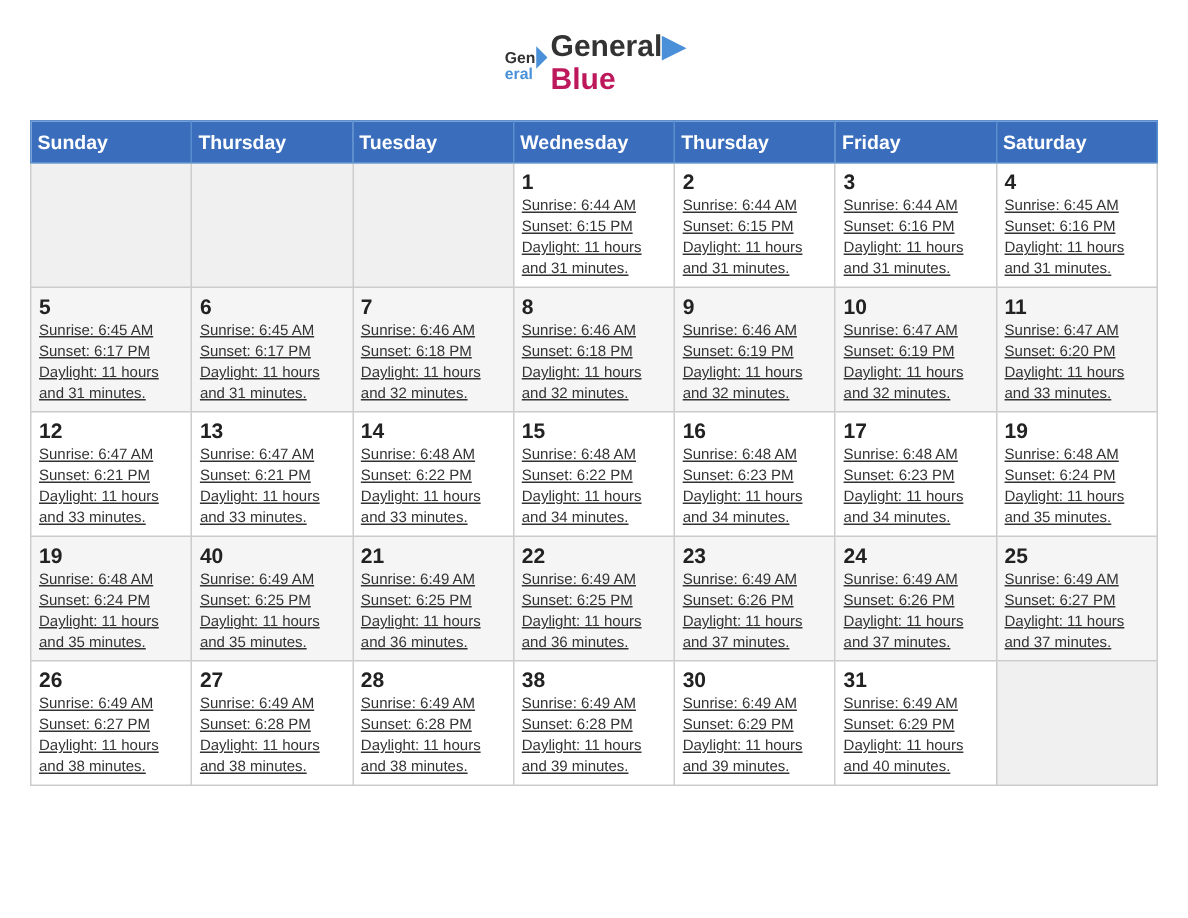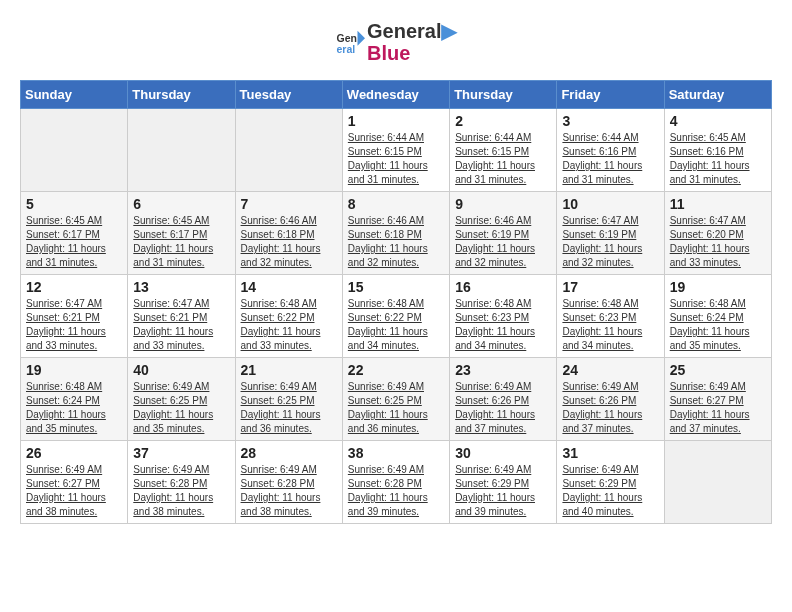--- a/index.html
+++ b/index.html
@@ -306,21 +306,21 @@
       </tr>
       <tr>
         <td>
           <div class="day-num">26</div>
           <div class="day-info" style="white-space: pre-line;">Sunrise: 6:49 AM
 Sunset: 6:27 PM
 Daylight: 11 hours
 and 38 minutes.</div>
         </td>
         <td>
-          <div class="day-num">37</div>
+          <div class="day-num">27</div>
           <div class="day-info" style="white-space: pre-line;">Sunrise: 6:49 AM
 Sunset: 6:28 PM
 Daylight: 11 hours
 and 38 minutes.</div>
         </td>
         <td>
           <div class="day-num">28</div>
           <div class="day-info" style="white-space: pre-line;">Sunrise: 6:49 AM
 Sunset: 6:28 PM
 Daylight: 11 hours

